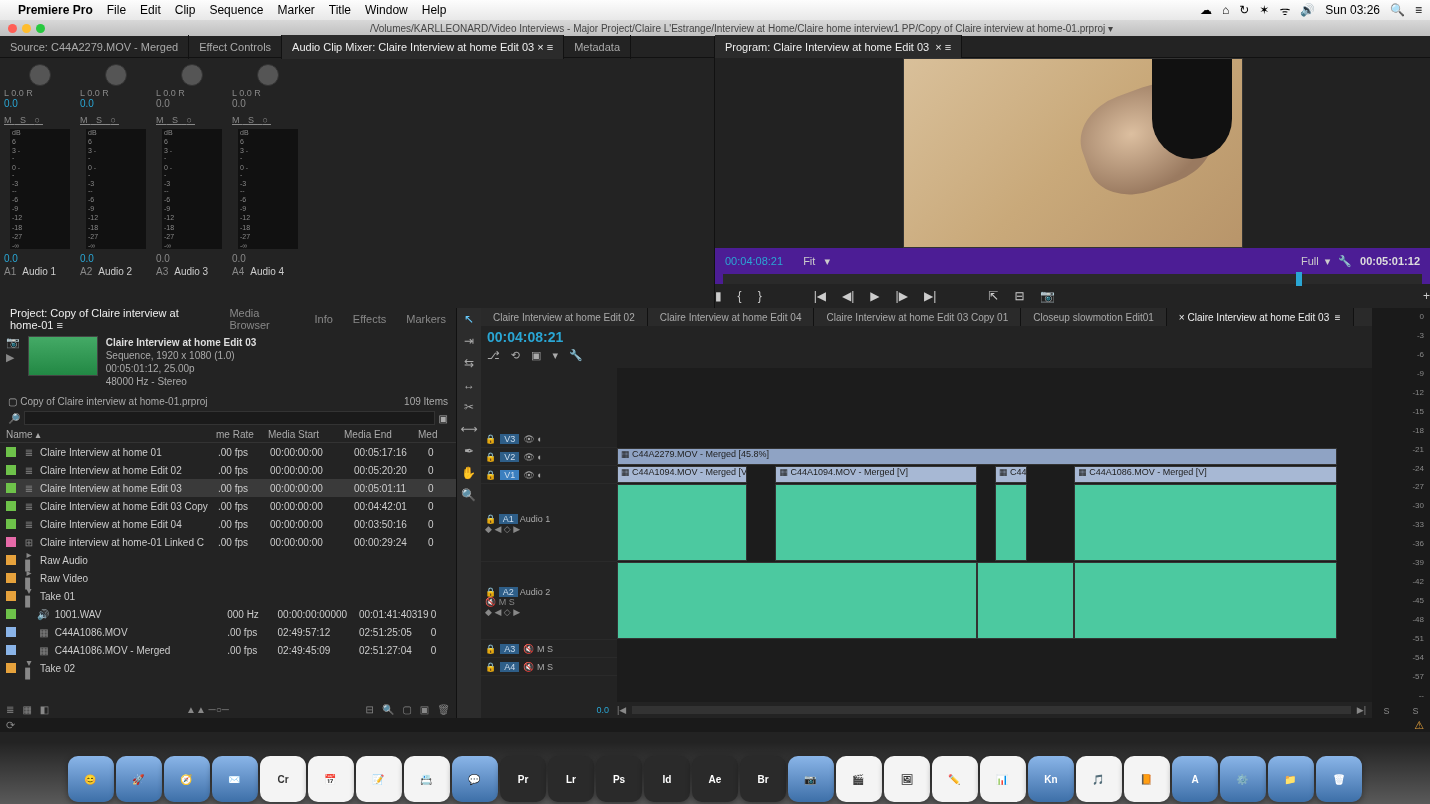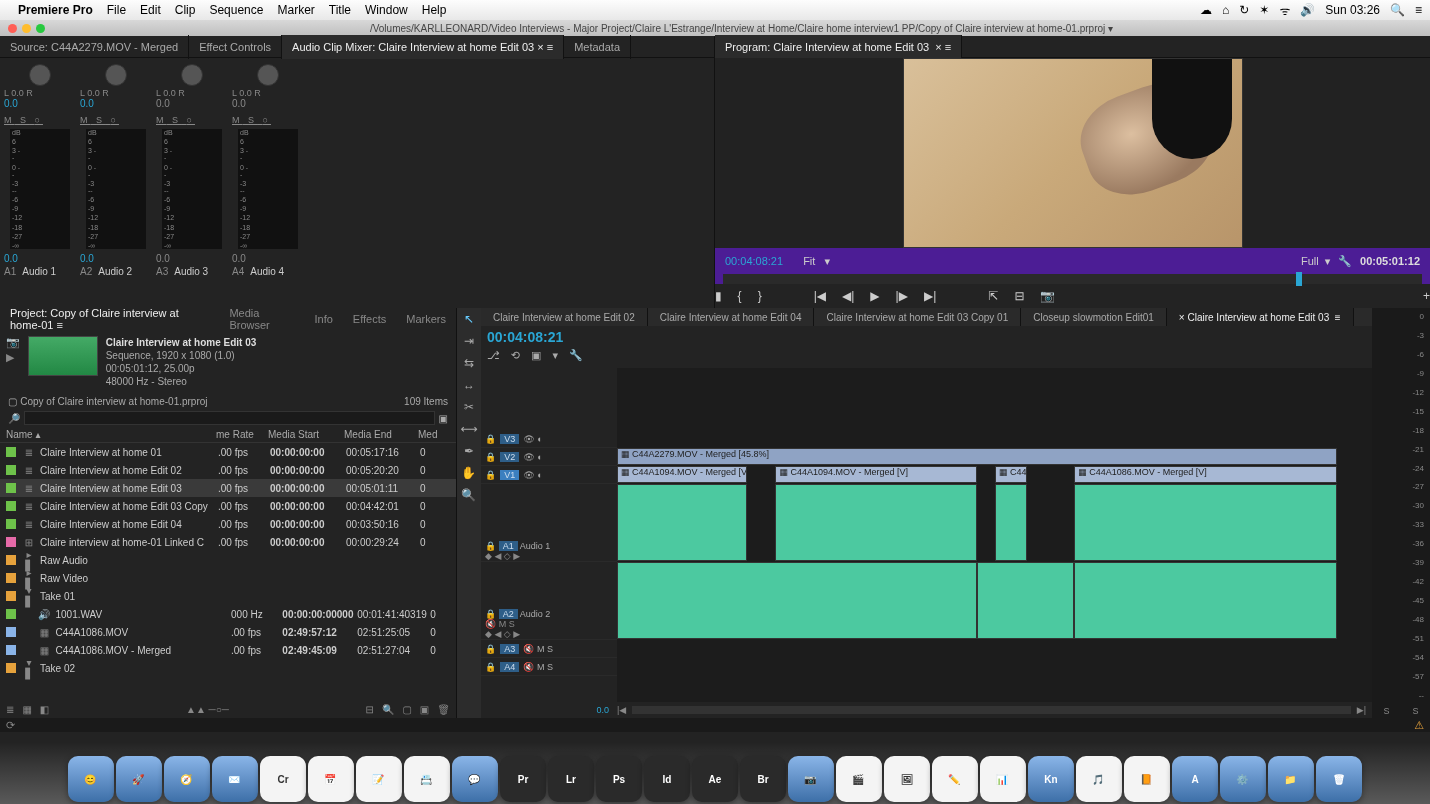--- a/index.html
+++ b/index.html
@@ -58,42 +58,42 @@
 .proj-cols span:nth-child(2){width:52px;}
 .proj-cols span:nth-child(3){width:76px;}
 .proj-cols span:nth-child(4){width:74px;}
 .proj-list{flex:1;overflow:hidden;}
 .proj-item{display:flex;align-items:center;height:18px;padding:0 6px;font-size:10px;color:#ccc;}
 .proj-item.sel{background:#3a3a3a;}
 .proj-item .chip{width:10px;height:10px;margin-right:6px;}
 .proj-item .ico{width:14px;text-align:center;margin-right:4px;color:#888;}
 .proj-item .nm{width:178px;overflow:hidden;white-space:nowrap;}
 .proj-item .c2{width:52px;}
-.proj-item .c3{width:76px;font-weight:bold;}
+.proj-item .c3{width:84px;}
 .proj-item .c4{width:74px;}
 .proj-item .c5{width:20px;}
 .proj-foot{height:18px;background:#232323;display:flex;align-items:center;padding:0 6px;gap:8px;color:#888;font-size:10px;}
 .toolcol{width:24px;background:#2c2c2c;display:flex;flex-direction:column;align-items:center;padding-top:4px;gap:8px;color:#aaa;font-size:12px;}
 .toolcol span{cursor:pointer;}
 .timeline{flex:1;background:#232323;display:flex;flex-direction:column;position:relative;}
 .tl-tabs{height:18px;display:flex;background:#2a2a2a;font-size:10px;}
 .tl-tabs .tab{padding:0 12px;display:flex;align-items:center;color:#aaa;border-right:1px solid #111;cursor:default;}
 .tl-tabs .tab.active{background:#232323;color:#eee;}
 .tl-head{height:42px;display:flex;}
 .tl-head-left{width:136px;padding:3px 6px;}
 .tl-head-left .bigtc{color:#2aa6d4;font-size:14px;font-weight:bold;}
 .tl-head-left .icons{color:#aaa;font-size:11px;margin-top:4px;letter-spacing:4px;}
 .tl-ruler{flex:1;position:relative;border-bottom:1px solid #444;}
 .tl-ruler .ticks{position:absolute;top:4px;left:0;right:0;display:flex;justify-content:space-between;font-size:9px;color:#888;padding:0 4px;}
 .tl-ruler .bar{position:absolute;bottom:0;left:0;height:4px;background:#c9b400;width:100%;}
 .tl-ruler .play{position:absolute;left:0;top:0;bottom:0;width:1px;background:#2aa6d4;}
 .tl-body{flex:1;display:flex;position:relative;}
 .tl-trkheads{width:136px;background:#232323;}
 .th-row{display:flex;align-items:center;height:18px;font-size:9px;color:#aaa;padding:0 4px;gap:4px;border-bottom:1px solid #2a2a2a;}
-.th-row.tall{height:78px;align-items:flex-end;padding-top:2px;}
+.th-row.tall{height:78px;align-items:center;padding-top:2px;}
 .th-row .tag{background:#2e5e88;color:#cde;padding:0 4px;font-size:9px;}
 .th-row.sel .tag{background:#3b7fbf;}
 .tl-tracks{flex:1;position:relative;background:#1c1c1c;}
 .clip{position:absolute;height:17px;border:1px solid #333;font-size:9px;color:#222;padding:0 3px;overflow:hidden;white-space:nowrap;}
 .clip.v{background:#a7b8d4;}
 .clip.v2{background:#8fa3c4;}
 .aclip{position:absolute;background:#4cc9a0;border:1px solid #333;}
 .level-meter{width:58px;background:#1a1a1a;display:flex;flex-direction:column;}
 .lm-scale{flex:1;display:flex;flex-direction:column;justify-content:space-between;font-size:8px;color:#888;text-align:right;padding:4px 6px;}
 .dock{position:absolute;left:0;right:0;bottom:0;height:62px;display:flex;align-items:flex-end;justify-content:center;gap:2px;background:linear-gradient(transparent,rgba(255,255,255,.25));padding-bottom:2px;}

